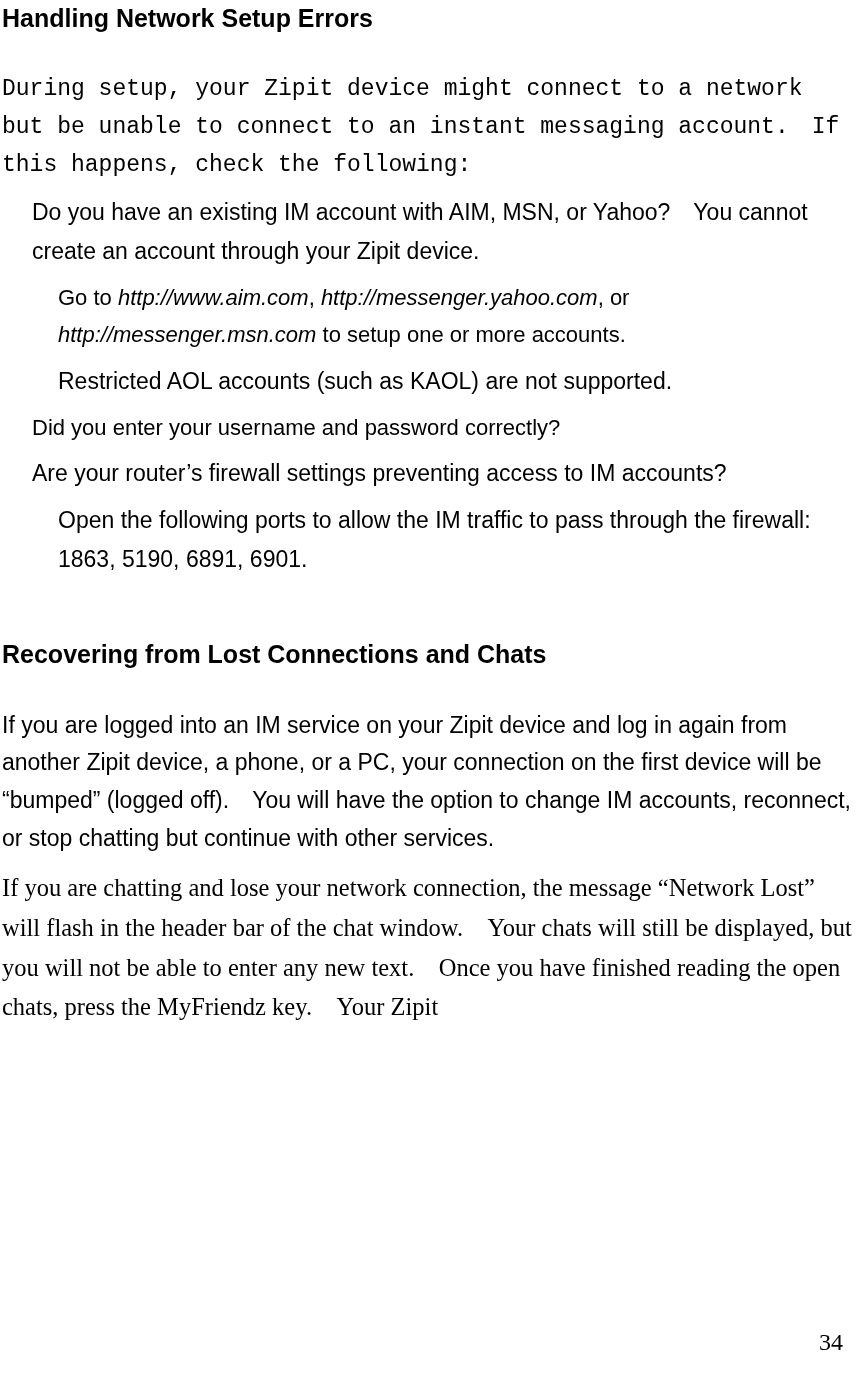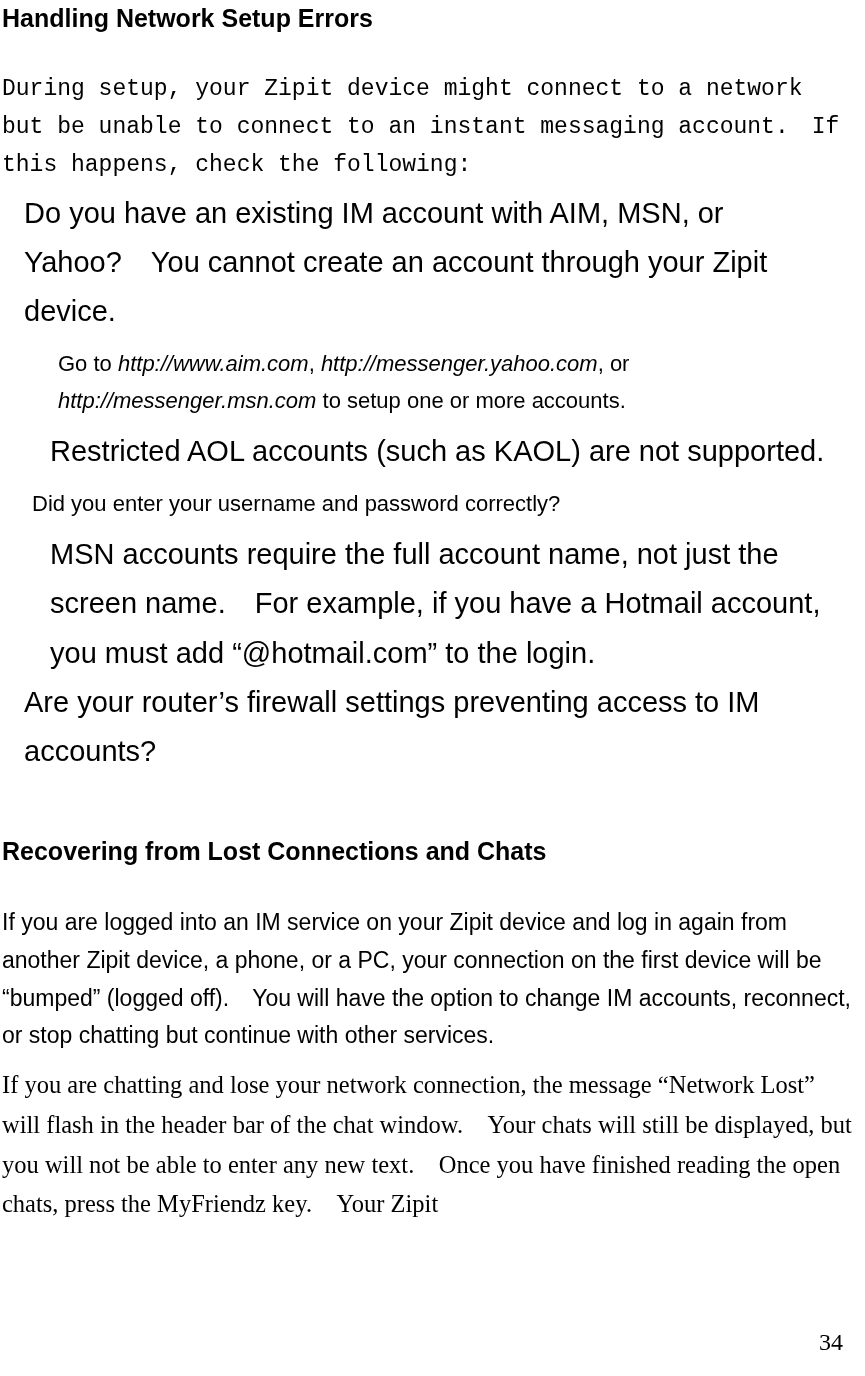--- a/index.html
+++ b/index.html
@@ -29,23 +29,23 @@
     margin: 0 0 4px 0;
   }
   .level1 {
     padding-left: 22px;
   }
   .level2 {
     padding-left: 48px;
   }
   .li-arial {
     font-family: Arial, Helvetica, sans-serif;
-    font-size: 29px;
+    font-size: 23px;
     line-height: 1.7;
-    margin: 0;
+    margin: 8px;
   }
   .li-verdana {
     font-family: Verdana, Geneva, sans-serif;
     font-size: 22px;
     line-height: 1.7;
     margin: 8px;
   }
   .italic {
     font-style: italic;
   }
@@ -92,28 +92,28 @@
     <p class="li-verdana">
       <span>Go to </span><span class="italic">http://www.aim.com</span><span>, </span><span class="italic">http://messenger.yahoo.com</span><span>, or </span><span class="italic">http://messenger.msn.com</span><span> to setup one or more accounts.</span>
     </p>
     <p class="li-arial">Restricted AOL accounts (such as KAOL) are not supported.</p>
   </div>
 
   <div class="level1">
     <p class="li-verdana">Did you enter your username and password correctly?</p>
   </div>
 
-  <div class="level2">
-    <p class="li-arial">MSN accounts require the full account name, not just the screen name. For example, if you have a Hotmail account, you must add “@hotmail.com” to the login.</p>
-  </div>
 
   <div class="level1">
     <p class="li-arial">Are your router’s firewall settings preventing access to IM accounts?</p>
   </div>
 
+  <div class="level2">
+    <p class="li-arial">Open the following ports to allow the IM traffic to pass through the firewall: 1863, 5190, 6891, 6901.</p>
+  </div>
 
   <h2 class="heading2">Recovering from Lost Connections and Chats</h2>
 
   <p class="intro2">If you are logged into an IM service on your Zipit device and log in again from another Zipit device, a phone, or a PC, your connection on the first device will be “bumped” (logged off). You will have the option to change IM accounts, reconnect, or stop chatting but continue with other services.</p>
 
   <p class="para-serif">If you are chatting and lose your network connection, the message “Network Lost” will flash in the header bar of the chat window. Your chats will still be displayed, but you will not be able to enter any new text. Once you have finished reading the open chats, press the MyFriendz key. Your Zipit</p>
 
   <div class="pagenum">34</div>
 
 </div>

